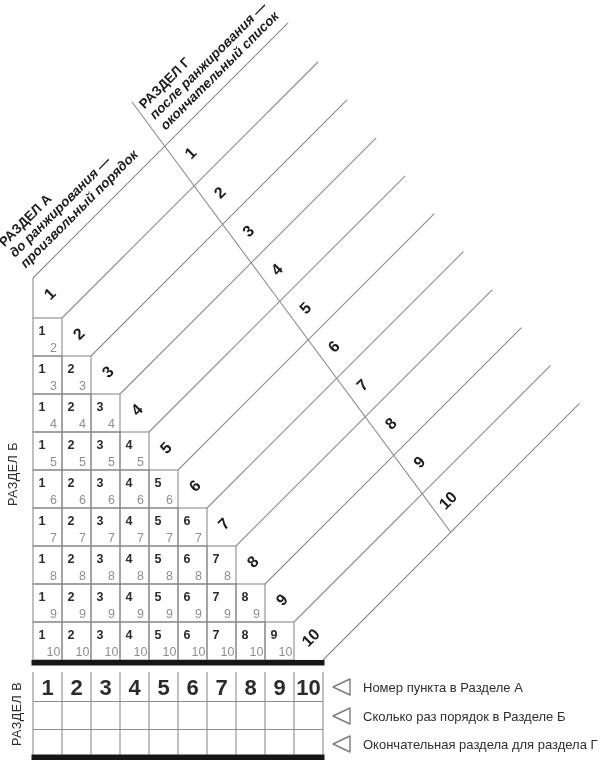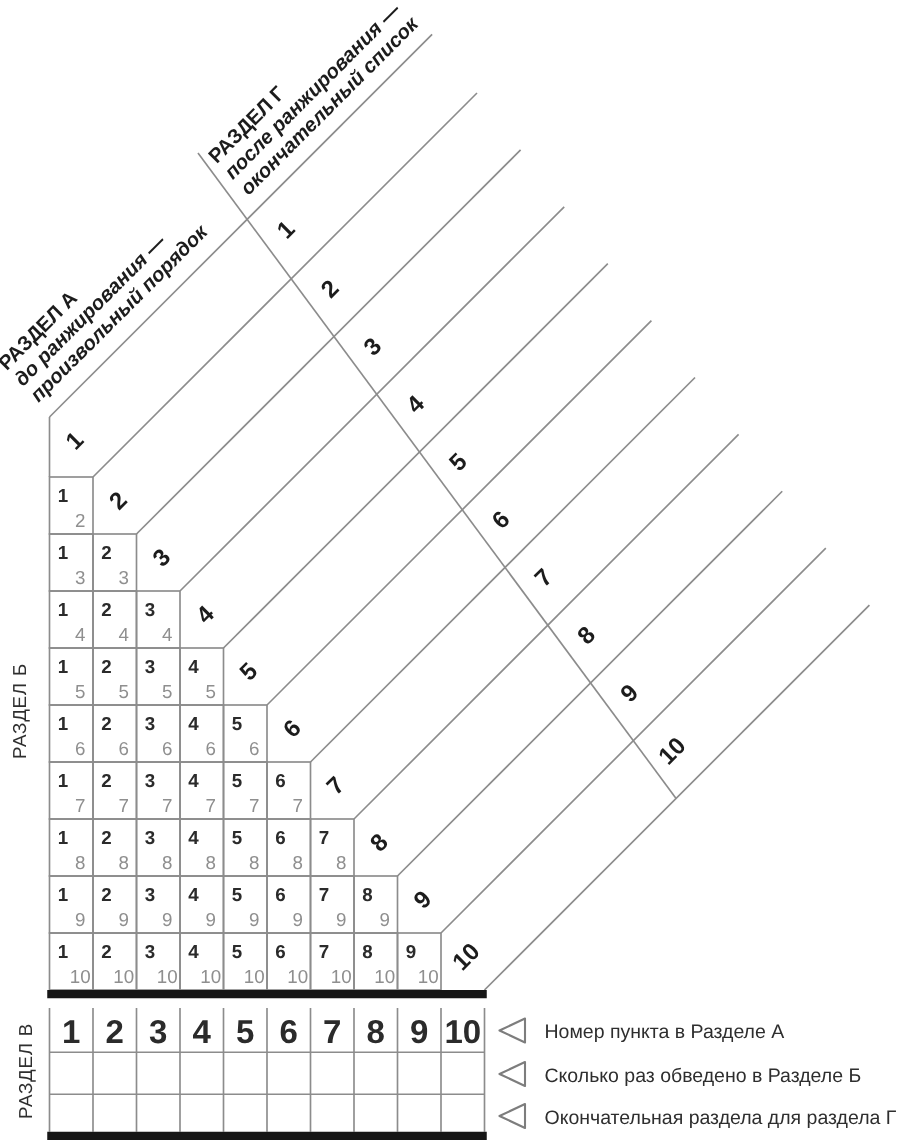--- a/index.html
+++ b/index.html
@@ -262,21 +262,21 @@
   <div class="caption-row" style="top:677px;">
     <svg class="tri-icon" width="22" height="20">
       <polygon points="20,2 3,10 20,18" fill="#ffffff" stroke="#7d7d7d" stroke-width="1.4" stroke-linejoin="round"></polygon>
     </svg>
     <span class="cap-text">Номер пункта в Разделе А</span>
   </div>
   <div class="caption-row" style="top:706px;">
     <svg class="tri-icon" width="22" height="20">
       <polygon points="20,2 3,10 20,18" fill="#ffffff" stroke="#7d7d7d" stroke-width="1.4" stroke-linejoin="round"></polygon>
     </svg>
-    <span class="cap-text">Сколько раз обведено в Разделе Б</span>
+    <span class="cap-text">Сколько раз порядок в Разделе Б</span>
   </div>
   <div class="caption-row" style="top:734px;">
     <svg class="tri-icon" width="22" height="20">
       <polygon points="20,2 3,10 20,18" fill="#ffffff" stroke="#7d7d7d" stroke-width="1.4" stroke-linejoin="round"></polygon>
     </svg>
     <span class="cap-text">Окончательная раздела для раздела Г</span>
   </div>
 
 </div>
 

